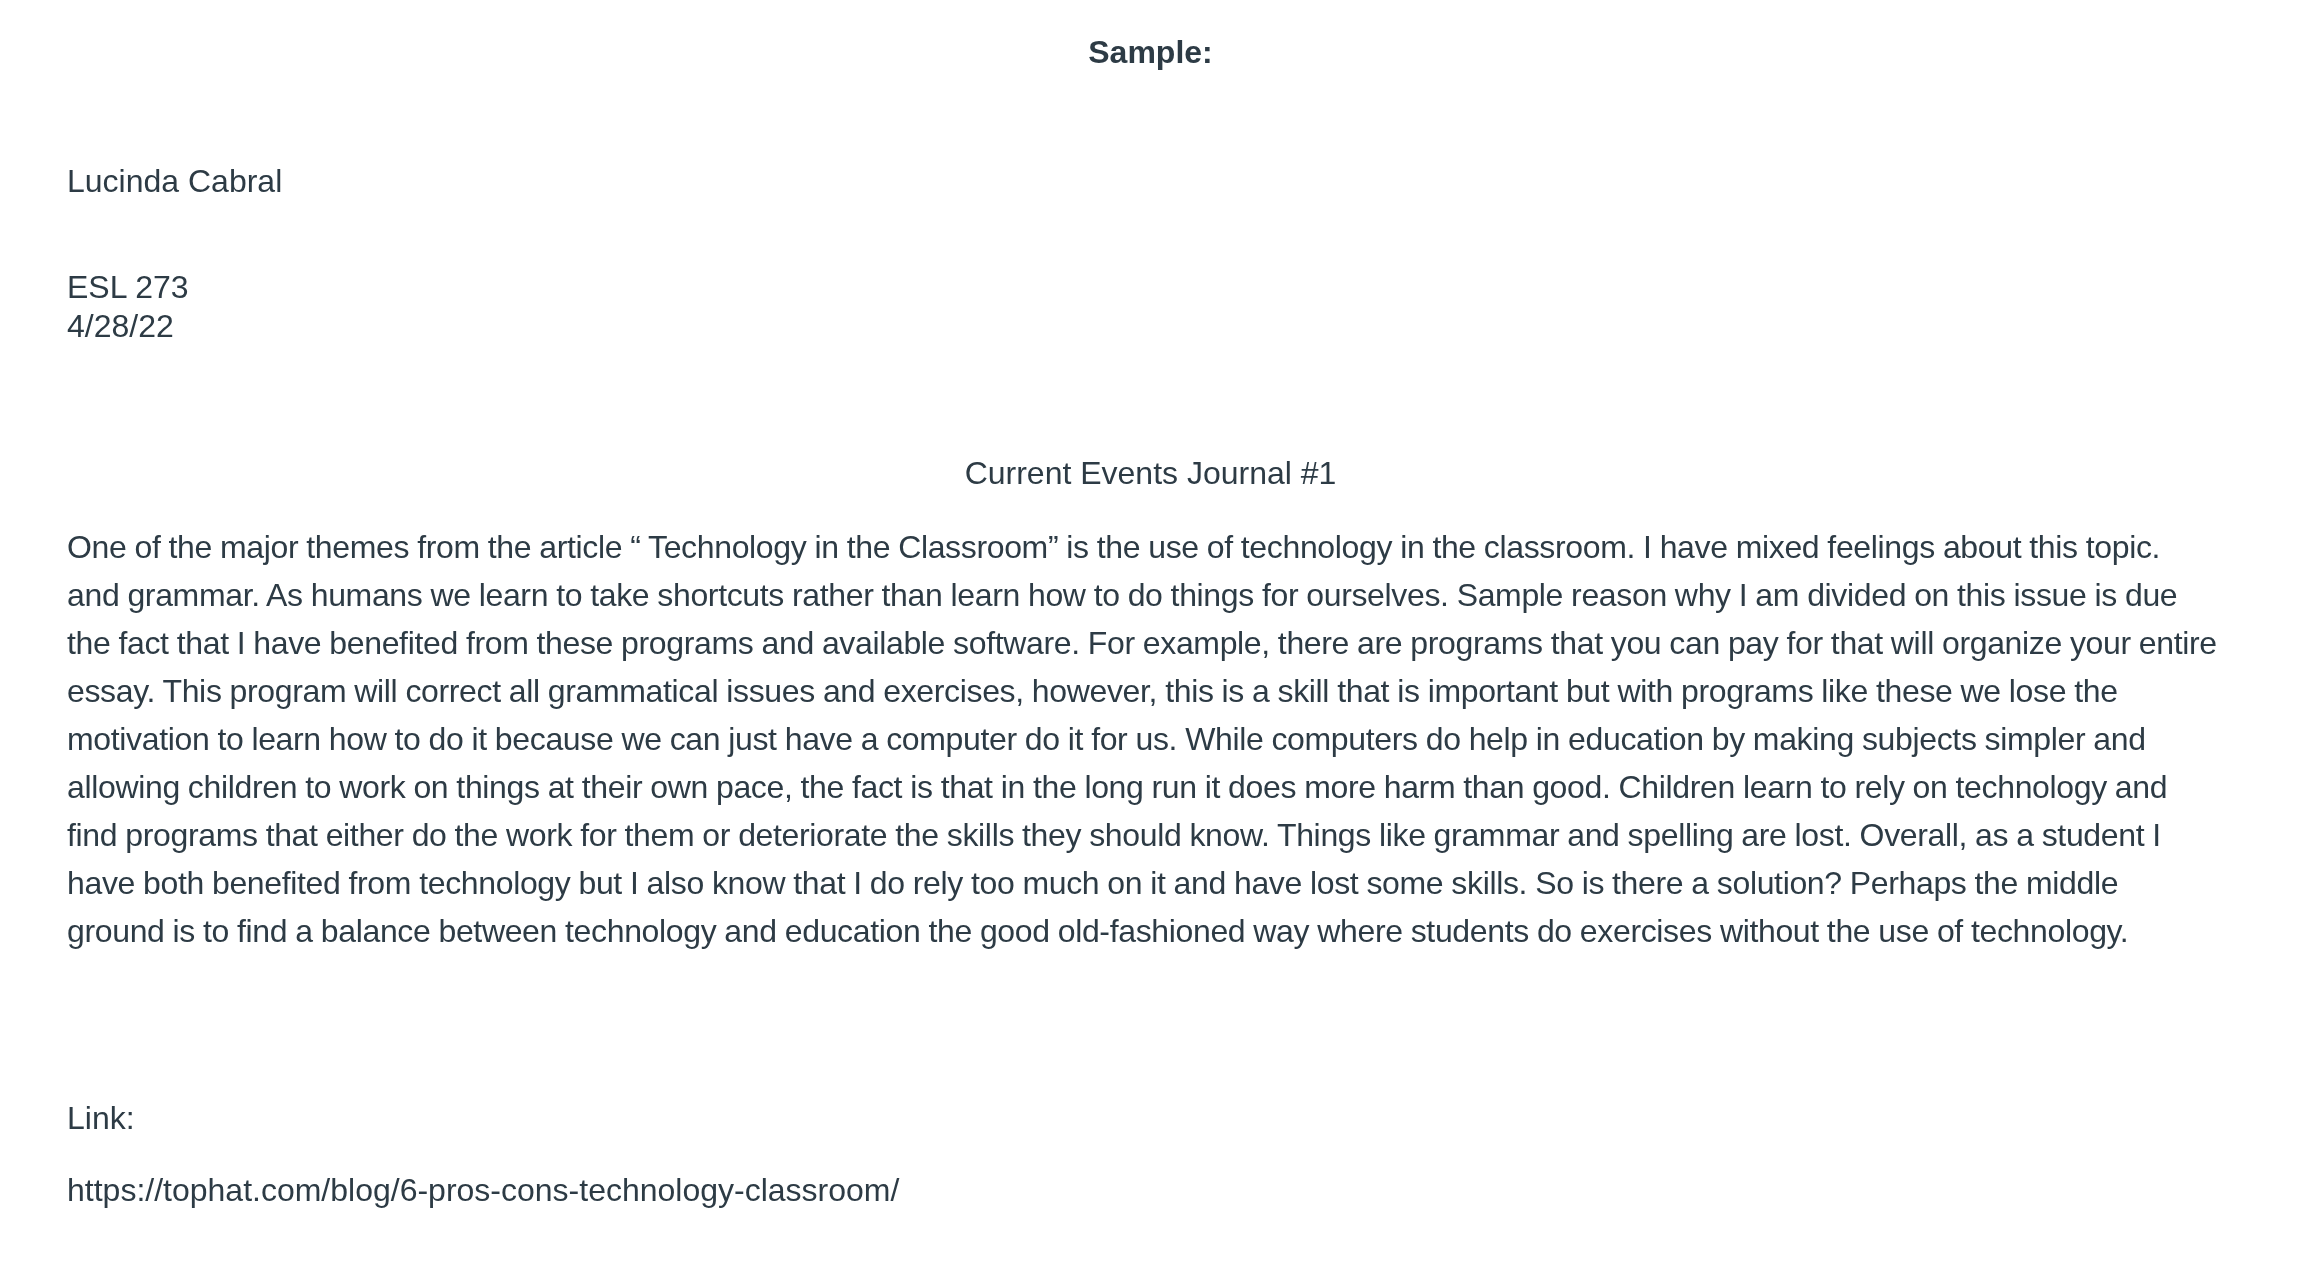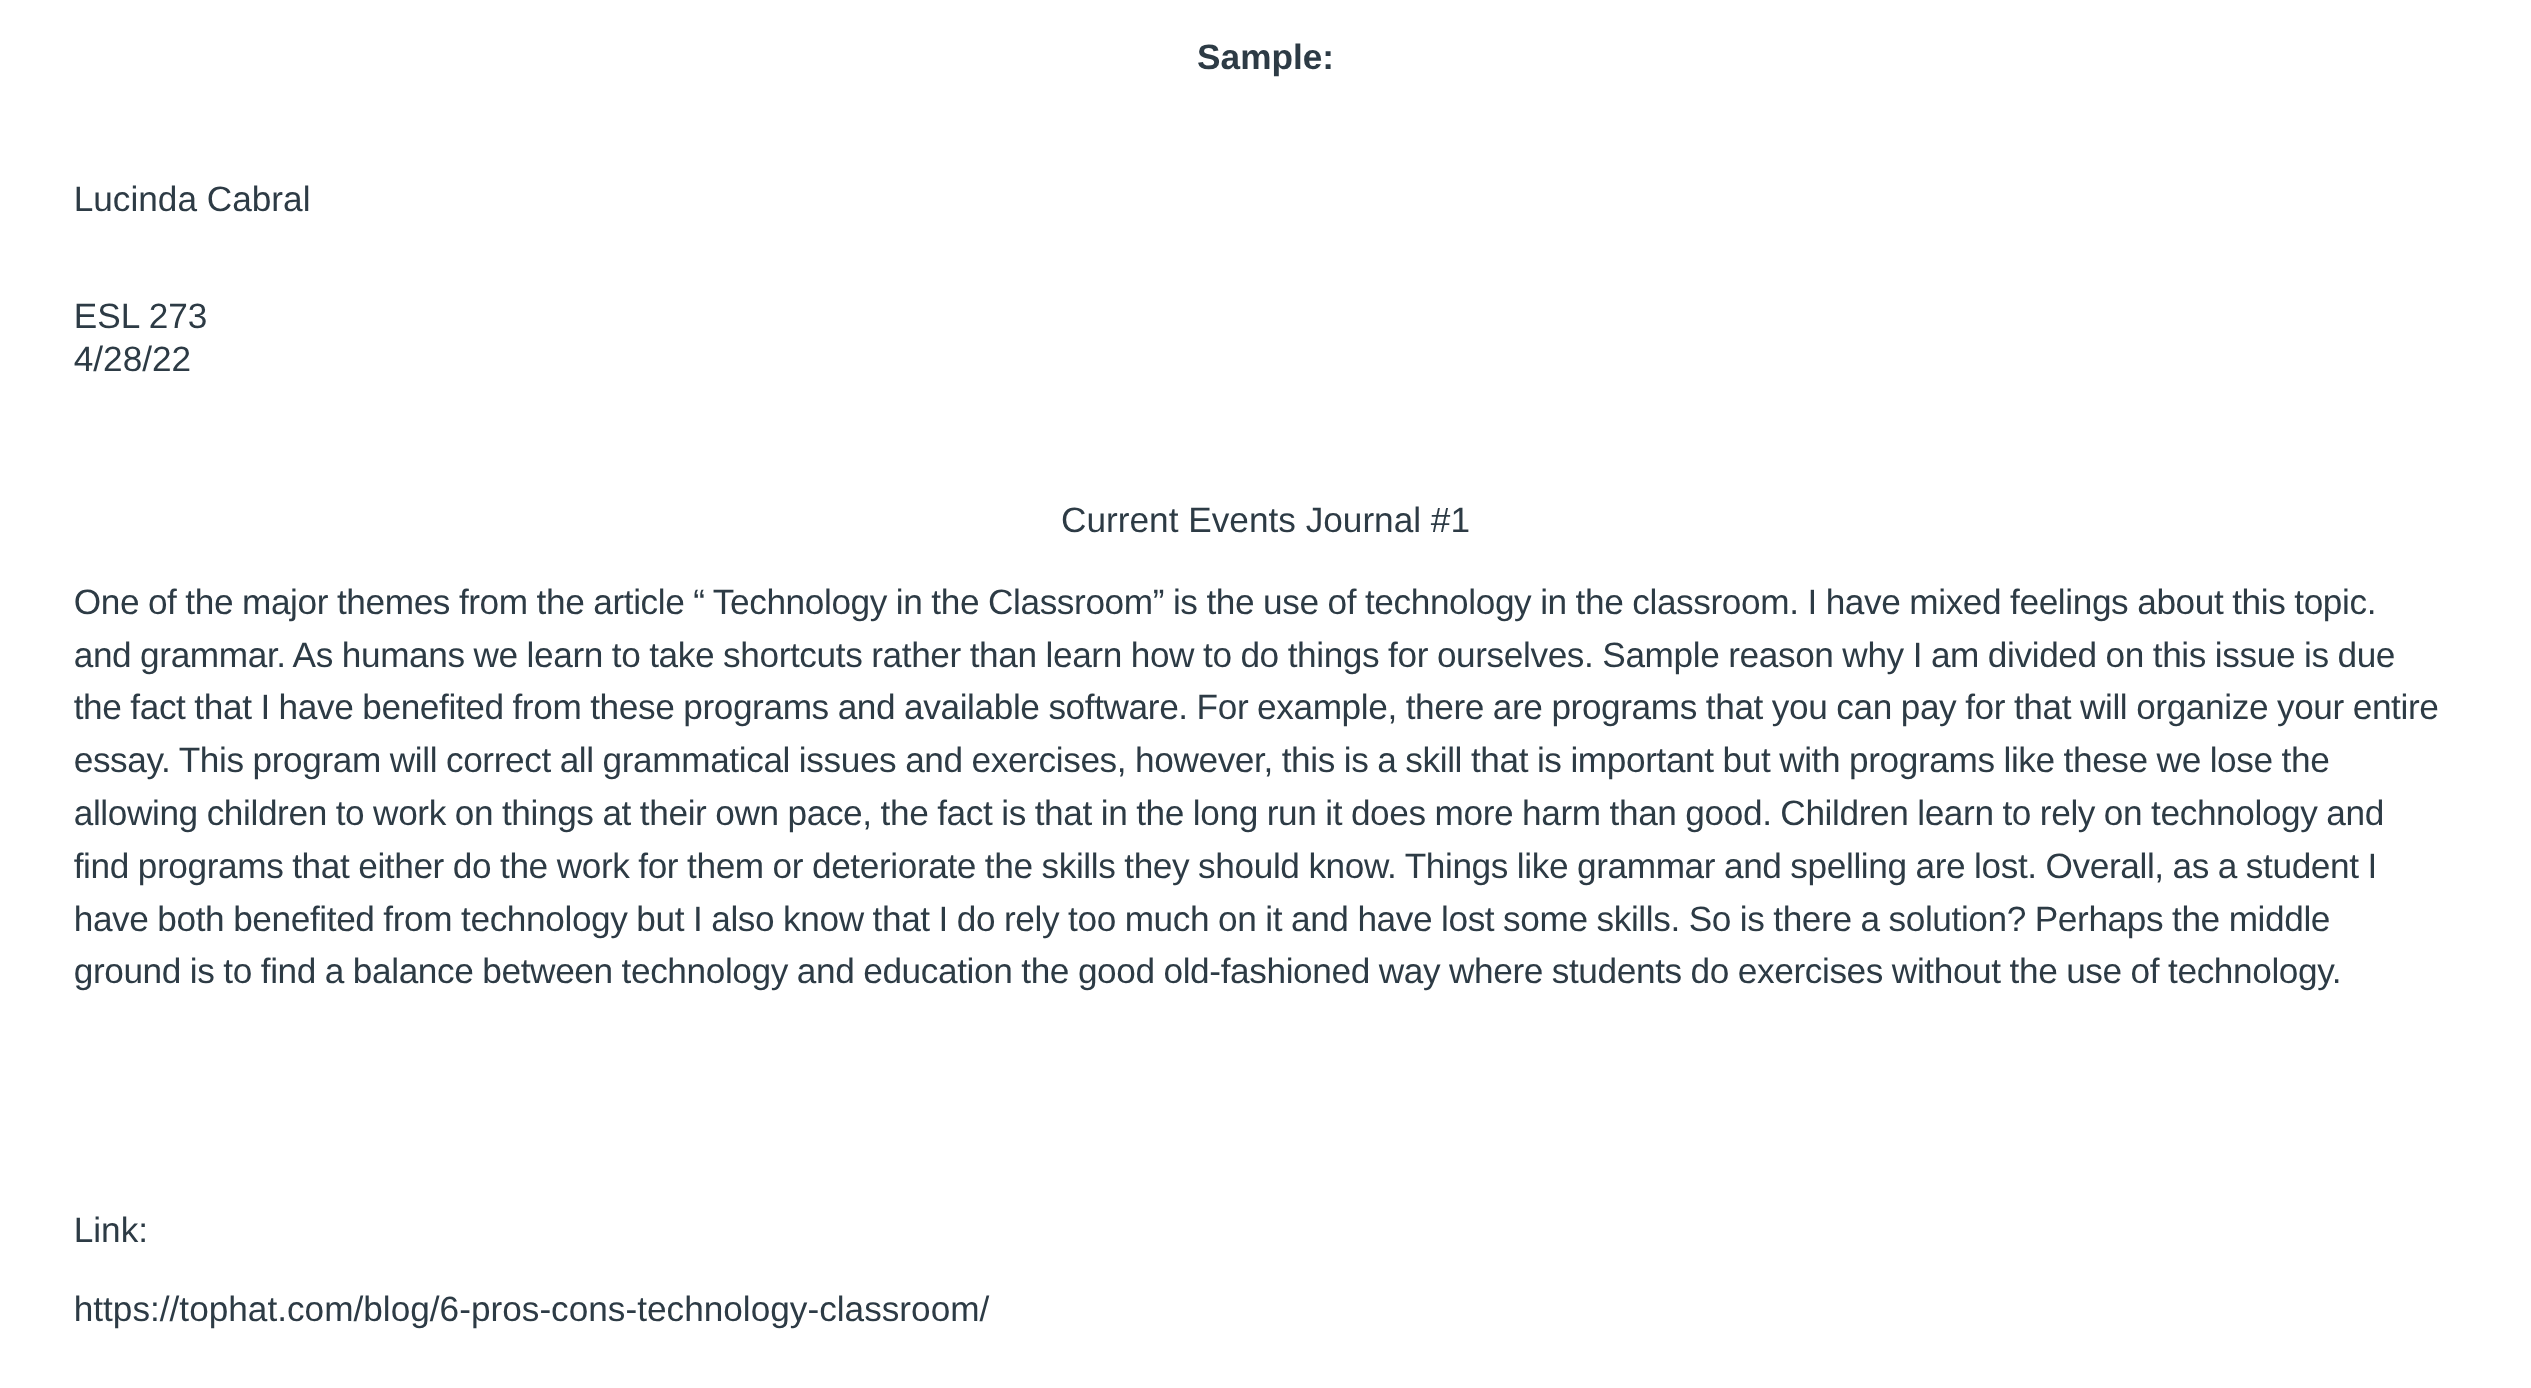--- a/index.html
+++ b/index.html
@@ -57,20 +57,21 @@
 
   <p class="line-block" style="top:302px;">4/28/22</p>
 
   <p class="line-block centered" style="top:449px;">Current Events Journal #1</p>
 
   <div class="line-block" style="top:523px;">
     <span class="para-line">One of the major themes from the article “ Technology in the Classroom” is the use of technology in the classroom. I have mixed feelings about this topic.</span>
     <span class="para-line">and grammar. As humans we learn to take shortcuts rather than learn how to do things for ourselves. Sample reason why I am divided on this issue is due</span>
     <span class="para-line">the fact that I have benefited from these programs and available software. For example, there are programs that you can pay for that will organize your entire</span>
     <span class="para-line">essay. This program will correct all grammatical issues and exercises, however, this is a skill that is important but with programs like these we lose the</span>
+    <span class="para-line">motivation to learn how to do it because we can just have a computer do it for us. While computers do help in education by making subjects simpler and</span>
     <span class="para-line">allowing children to work on things at their own pace, the fact is that in the long run it does more harm than good. Children learn to rely on technology and</span>
     <span class="para-line">find programs that either do the work for them or deteriorate the skills they should know. Things like grammar and spelling are lost. Overall, as a student I</span>
     <span class="para-line">have both benefited from technology but I also know that I do rely too much on it and have lost some skills. So is there a solution? Perhaps the middle</span>
     <span class="para-line">ground is to find a balance between technology and education the good old-fashioned way where students do exercises without the use of technology.</span>
   </div>
 
   <p class="line-block" style="top:1094px;">Link:</p>
 
   <p class="line-block" style="top:1166px;">https://tophat.com/blog/6-pros-cons-technology-classroom/</p>
 

